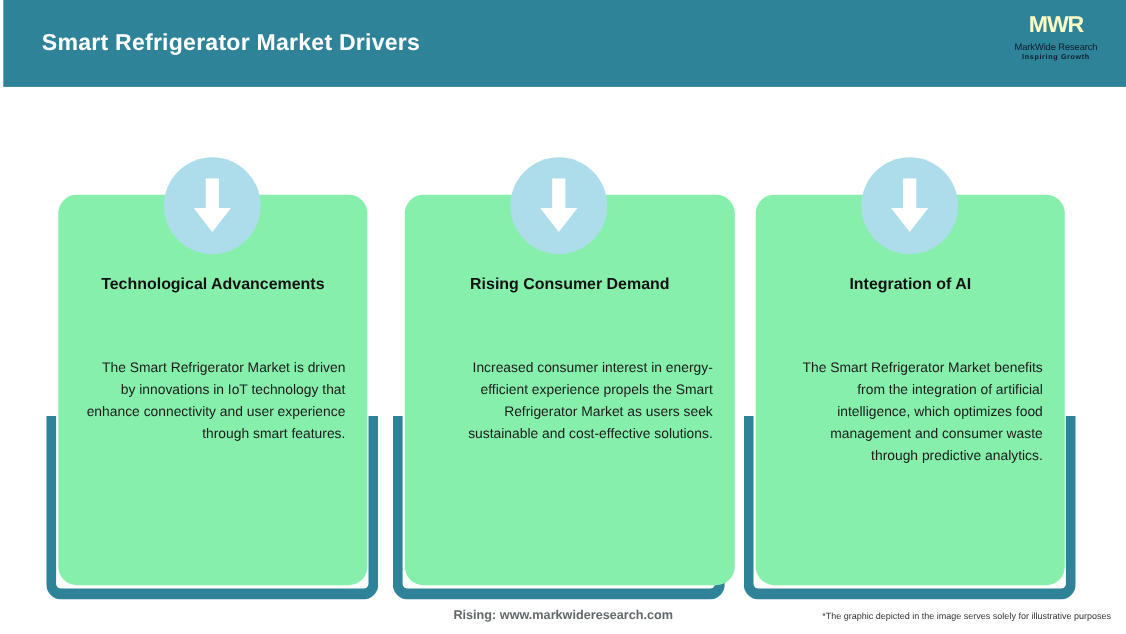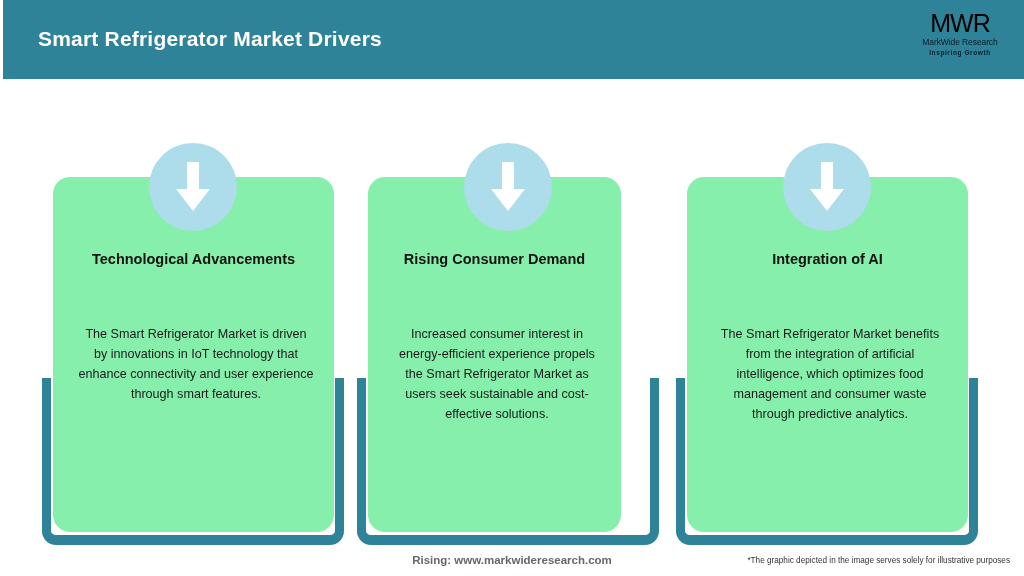--- a/index.html
+++ b/index.html
@@ -44,23 +44,23 @@
   #logo {
     position: absolute;
     right: 12px;
     top: 9px;
     width: 104px;
     height: 54px;
     text-align: center;
   }
   #logo-mark {
     display: block;
-    font-size: 25px;
-    font-weight: normal;
-    color: #000000;
+    font-size: 21px;
+    font-weight: bold;
+    color: #fef9c3;
     line-height: 28px;
     letter-spacing: -1px;
   }
   #logo-name {
     display: block;
     font-size: 8.5px;
     font-weight: normal;
     color: #0d1b2a;
     line-height: 11px;
     letter-spacing: -0.1px;
@@ -120,21 +120,21 @@
   }
 
   .card-body {
     position: absolute;
     left: 25px;
     right: 20px;
     top: 147px;
     font-size: 12.6px;
     line-height: 20px;
     color: #1a1a1a;
-    text-align: center;
+    text-align: right;
   }
 
   
   .badge {
     position: absolute;
     top: 143px;
     width: 88px;
     height: 88px;
     border-radius: 50%;
     background: #ADDCEB;
@@ -187,21 +187,21 @@
       </div>
       <div class="badge" style="left:107px;">
         <svg width="36" height="50" viewBox="0 0 36 50">
           <path d="M12 0 H24 V27 H35 L18 49 L1 27 H12 Z" fill="#FFFFFF"></path>
         </svg>
       </div>
     </div>
 
     <div class="card-group" style="left:357px; width:302px;">
       <div class="frame" style="left:0; width:302px;"></div>
-      <div class="card" style="left:11px; width:253px;">
+      <div class="card" style="left:11px; width:300px;">
         <div class="card-title">Rising Consumer Demand</div>
         <div class="card-body">Increased consumer interest in energy-efficient experience propels the Smart Refrigerator Market as users seek sustainable and cost-effective solutions.</div>
       </div>
       <div class="badge" style="left:107px;">
         <svg width="36" height="50" viewBox="0 0 36 50">
           <path d="M12 0 H24 V27 H35 L18 49 L1 27 H12 Z" fill="#FFFFFF"></path>
         </svg>
       </div>
     </div>
 

